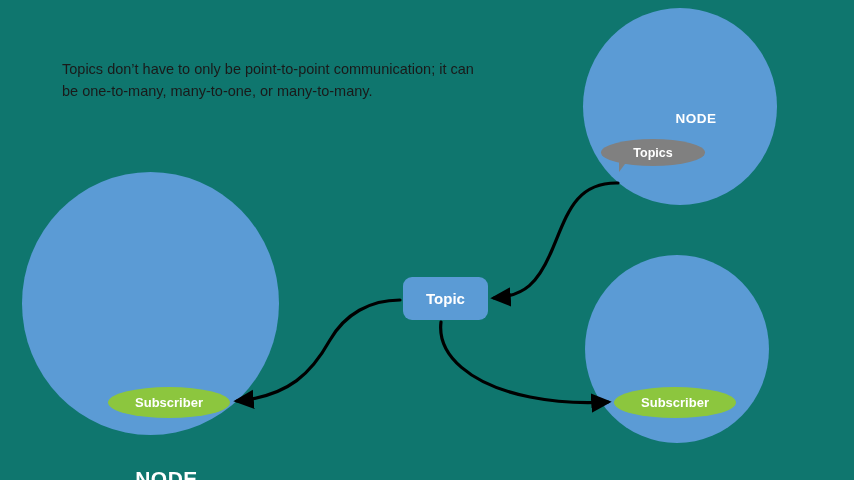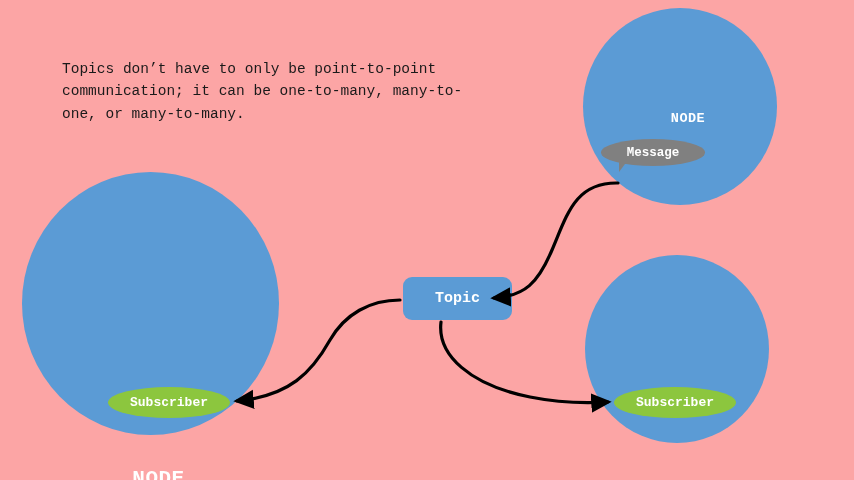--- a/index.html
+++ b/index.html
@@ -7,23 +7,22 @@
     padding: 0;
     background: #ffffff;
   }
   body {
     font-family: "Liberation Sans", sans-serif;
   }
   #canvas {
     position: relative;
     width: 854px;
     height: 480px;
-    background: #fca5a5;
+    background: #0f766e;
     overflow: hidden;
-    font-family: Liberation Mono, monospace;
   }
   #arrow-layer {
     position: absolute;
     left: 0;
     top: 0;
     width: 854px;
     height: 480px;
     pointer-events: none;
   }
   .caption {
@@ -36,21 +35,21 @@
     color: #1a1a1a;
     white-space: pre-line;
   }
   .node-circle {
     position: absolute;
     border-radius: 50%;
     background: #5B9BD5;
   }
   .node-label {
     position: absolute;
-    left: 8px;
+    left: 16px;
     width: 100%;
     text-align: center;
     color: #ffffff;
     font-weight: bold;
     letter-spacing: 0.5px;
   }
   #node-left {
     left: 22px;
     top: 172px;
     width: 257px;
@@ -127,21 +126,21 @@
     width: 0;
     height: 0;
     border-left: 9px solid #808080;
     border-right: 5px solid transparent;
     border-bottom: 12px solid transparent;
   }
   #topic-box {
     position: absolute;
     left: 403px;
     top: 277px;
-    width: 109px;
+    width: 85px;
     height: 43px;
     border-radius: 9px;
     background: #5B9BD5;
     display: flex;
     align-items: center;
     justify-content: center;
     color: #ffffff;
     font-weight: bold;
     font-size: 15px;
   }
@@ -159,21 +158,21 @@
 
   <div class="node-circle" id="node-left">
     <div class="node-label">NODE</div>
   </div>
 
   <div class="node-circle" id="node-bottomright">
     
   </div>
 
   <div id="message-tail"></div>
-  <div class="pill pill-message" id="message">Message</div>
+  <div class="pill pill-message" id="message">Topics</div>
 
 
   <div class="pill pill-subscriber" id="sub-left">Subscriber</div>
 
   <div class="pill pill-subscriber" id="sub-right">Subscriber</div>
 
   <div id="topic-box">Topic</div>
 
   <svg id="arrow-layer" viewBox="0 0 854 480">
     <defs>

